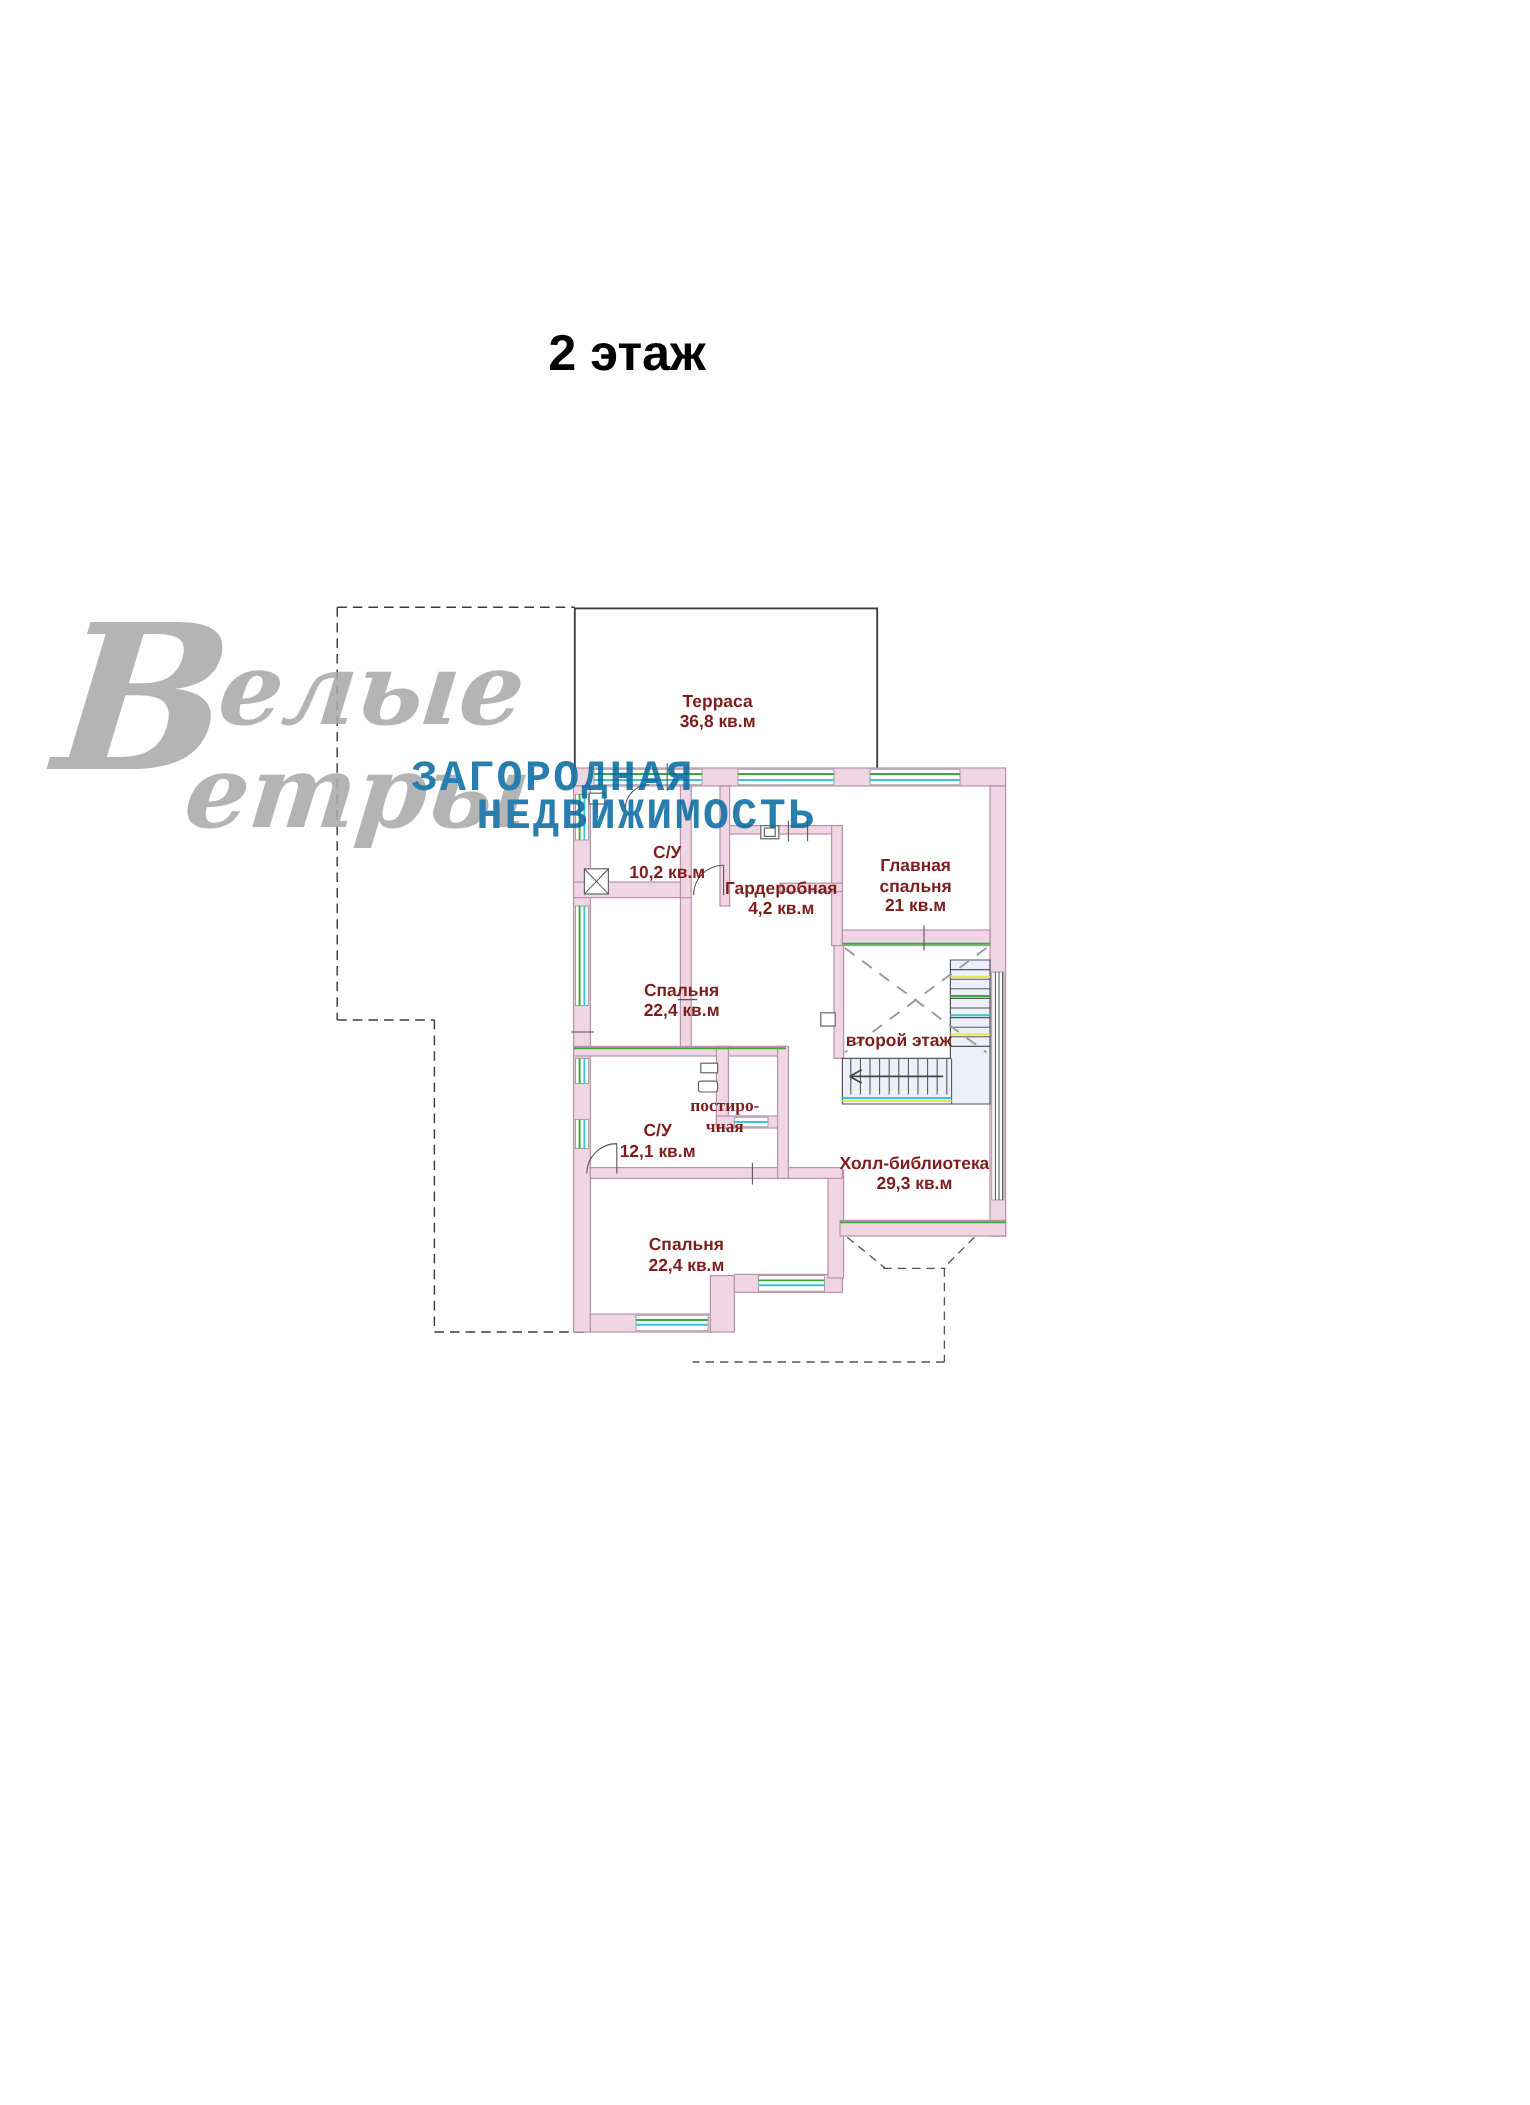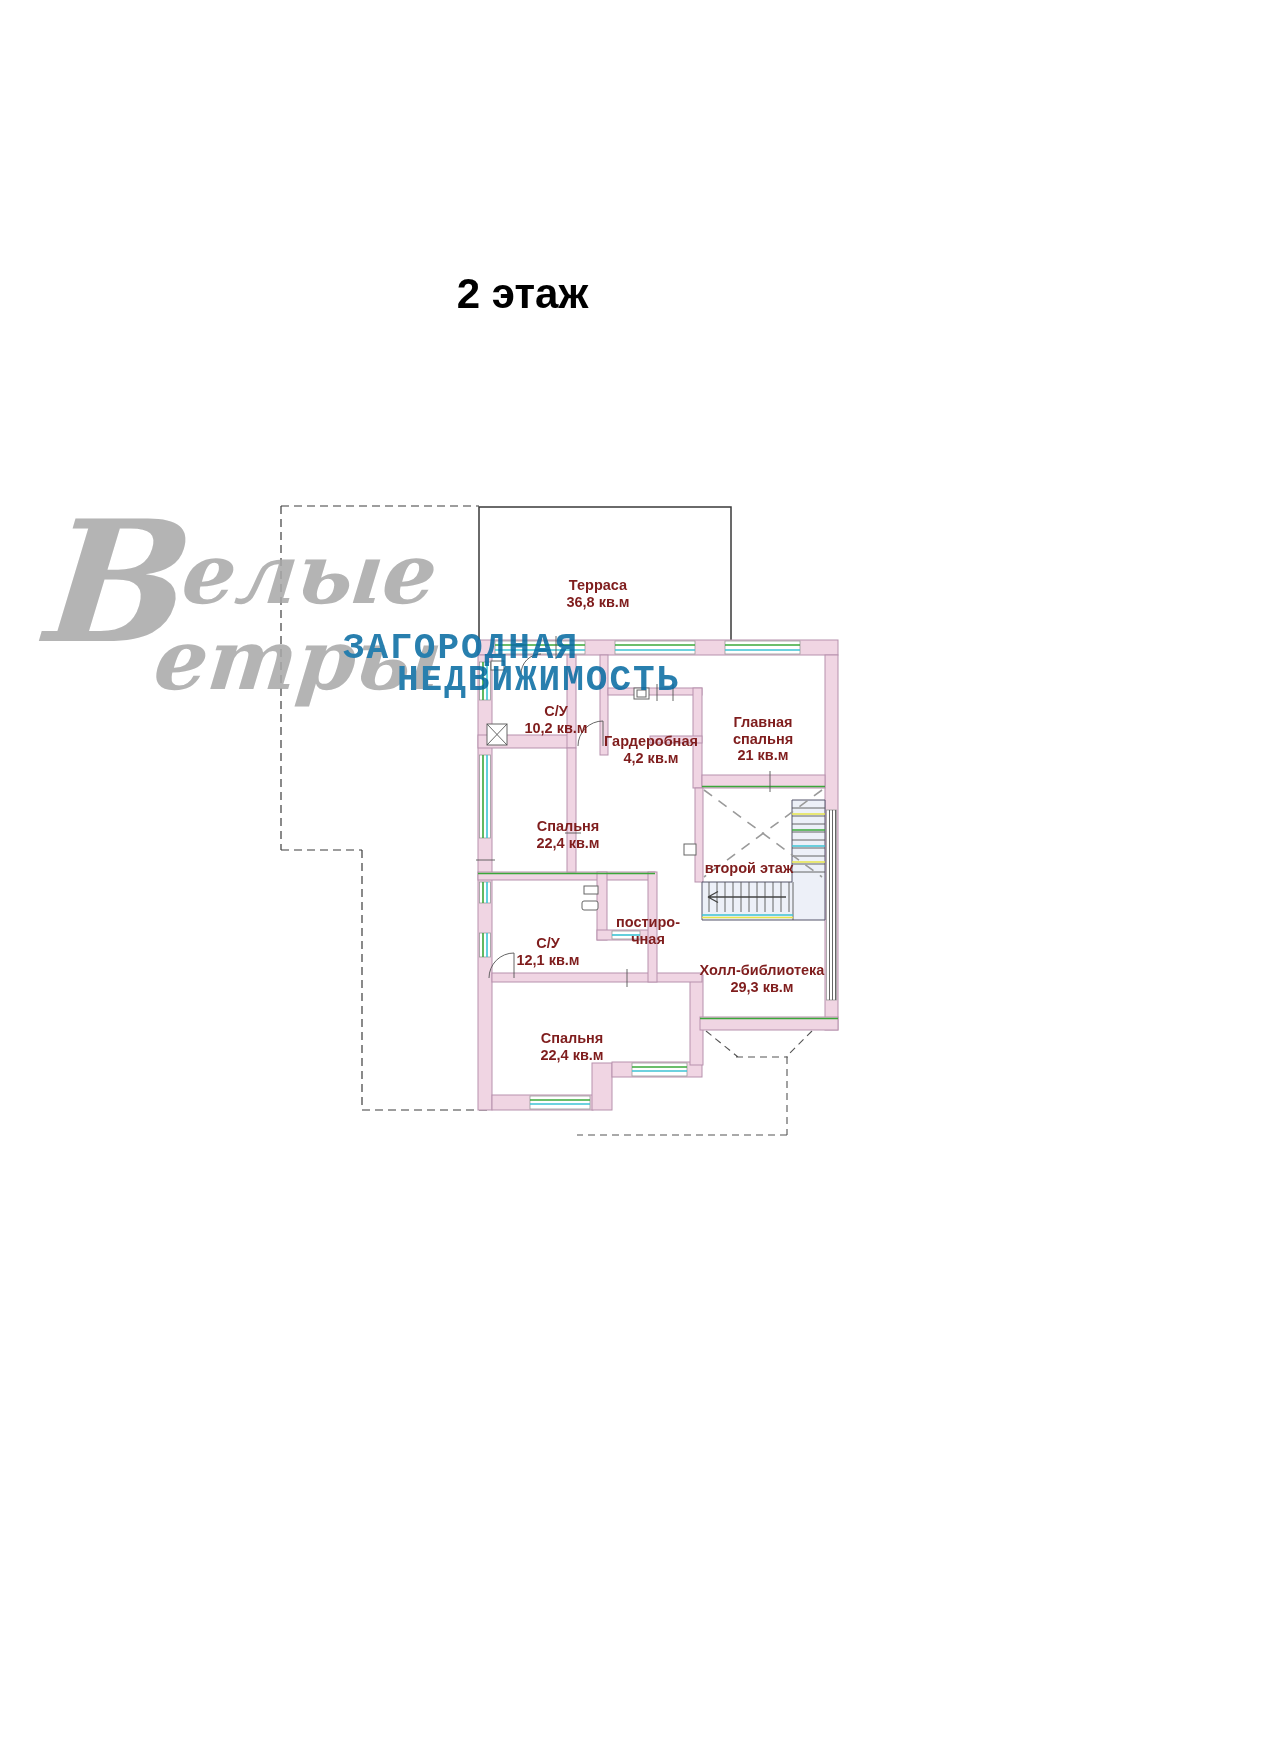--- a/index.html
+++ b/index.html
@@ -185,21 +185,21 @@
     <div>спальня</div>
     <div>21 кв.м</div>
   </div>
   <div class="room-label" style="left:568px;top:786px;">
     <div>Спальня</div>
     <div>22,4 кв.м</div>
   </div>
   <div class="room-label" style="left:749px;top:828px;">
     <div>второй этаж</div>
   </div>
-  <div class="room-label" style="left:648px;top:882px;">
+  <div class="room-label" style="left:604px;top:882px;font-family:Liberation Serif, serif;">
     <div>постиро-</div>
     <div>чная</div>
   </div>
   <div class="room-label" style="left:548px;top:903px;">
     <div>С/У</div>
     <div>12,1 кв.м</div>
   </div>
   <div class="room-label" style="left:762px;top:930px;text-align:center;">
     <div>Холл-библиотека</div>
     <div>29,3 кв.м</div>

